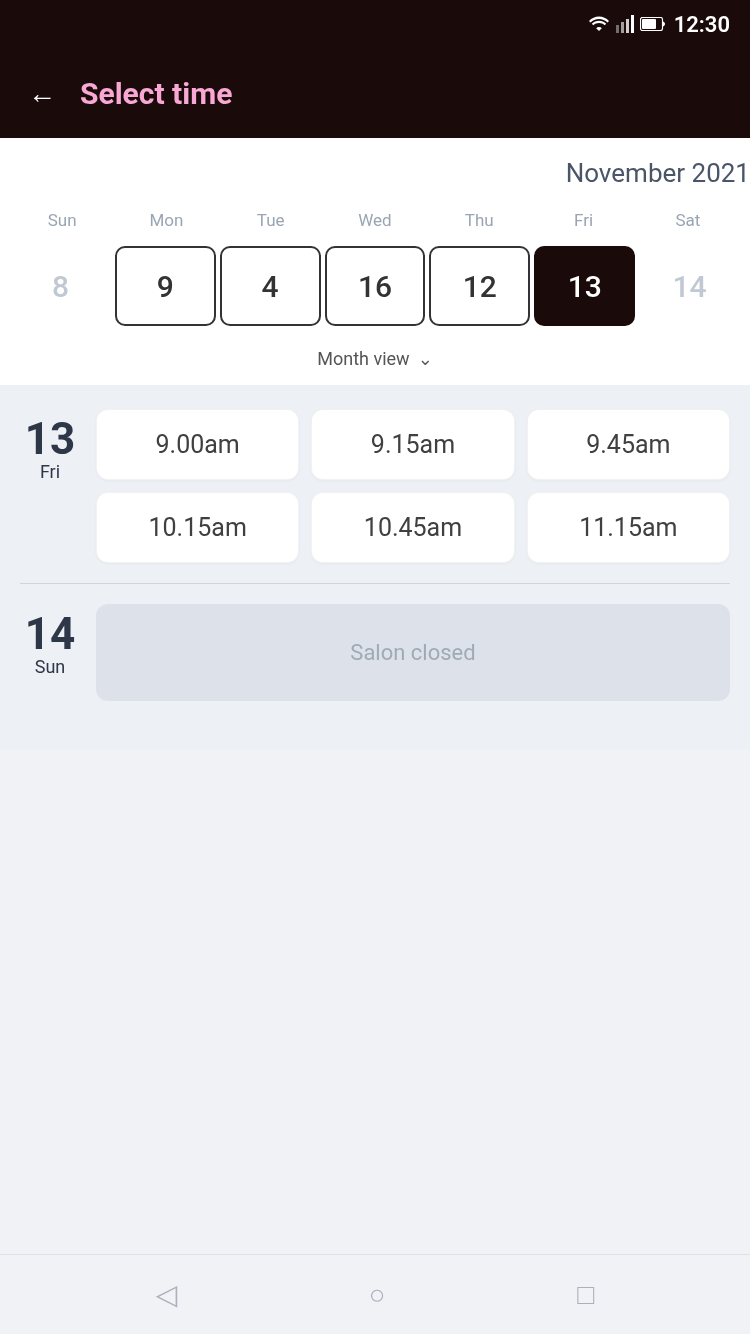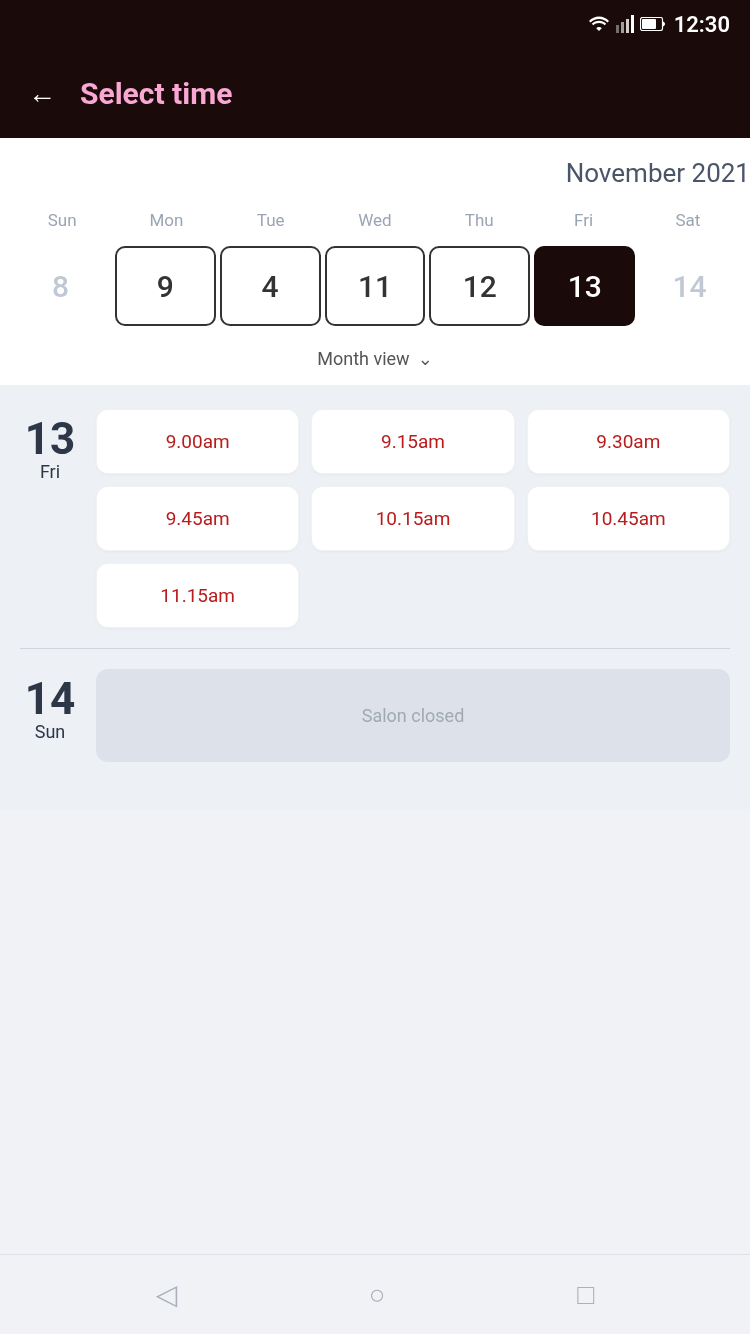--- a/index.html
+++ b/index.html
@@ -161,22 +161,22 @@
       grid-template-columns: repeat(3, 1fr);
       gap: 12px;
     }
     .time-slot {
       background: white;
       border-radius: 12px;
       display: flex;
       align-items: center;
       justify-content: center;
       padding: 20px 8px;
-      font-size: 19px;
-      color: #b91c1c;
+      font-size: 25px;
+      color: #404040;
       cursor: pointer;
       border: 1.5px solid rgba(0,0,0,0.05);
       box-shadow: 0 1px 3px rgba(0,0,0,0.04);
     }
 
     
     .section-divider {
       height: 1px;
       background: #d0d5dd;
       margin: 20px 0;
@@ -189,21 +189,21 @@
       padding-bottom: 24px;
     }
     .salon-closed-box {
       flex: 1;
       background: #dde2ea;
       border-radius: 12px;
       display: flex;
       align-items: center;
       justify-content: center;
       padding: 36px 20px;
-      font-size: 18px;
+      font-size: 22px;
       color: #a0aab4;
     }
 
     
     .nav-bar {
       background: #f0f2f5;
       height: 80px;
       display: flex;
       align-items: center;
       justify-content: space-around;
@@ -274,42 +274,41 @@
     <span class="week-day">Wed</span>
     <span class="week-day">Thu</span>
     <span class="week-day">Fri</span>
     <span class="week-day">Sat</span>
   </div>
 
   <div class="dates-row" id="dates-row">
       <div class="date-cell inactive">8</div>
       <div class="date-cell active">9</div>
       <div class="date-cell active">4</div>
-      <div class="date-cell active">11</div>
+      <div class="date-cell active">16</div>
       <div class="date-cell active">12</div>
       <div class="date-cell selected">13</div>
       <div class="date-cell inactive">14</div>
     </div>
 
   <div class="month-view-toggle">
     <span>Month view</span>
     <span class="chevron-down">⌄</span>
   </div>
 </div>
 
 <div class="time-section" id="time-section">
 <div class="day-block">
       <div class="day-label">
         <span class="day-number">13</span>
         <span class="day-name">Fri</span>
       </div>
       <div class="time-slots-grid">
         <div class="time-slot">9.00am</div>
         <div class="time-slot">9.15am</div>
-        <div class="time-slot">9.30am</div>
         <div class="time-slot">9.45am</div>
         <div class="time-slot">10.15am</div>
         <div class="time-slot">10.45am</div>
         <div class="time-slot">11.15am</div>
       </div>
     </div>
     <div class="section-divider"></div>
     <div class="day-block-closed">
       <div class="day-label">
         <span class="day-number">14</span>

